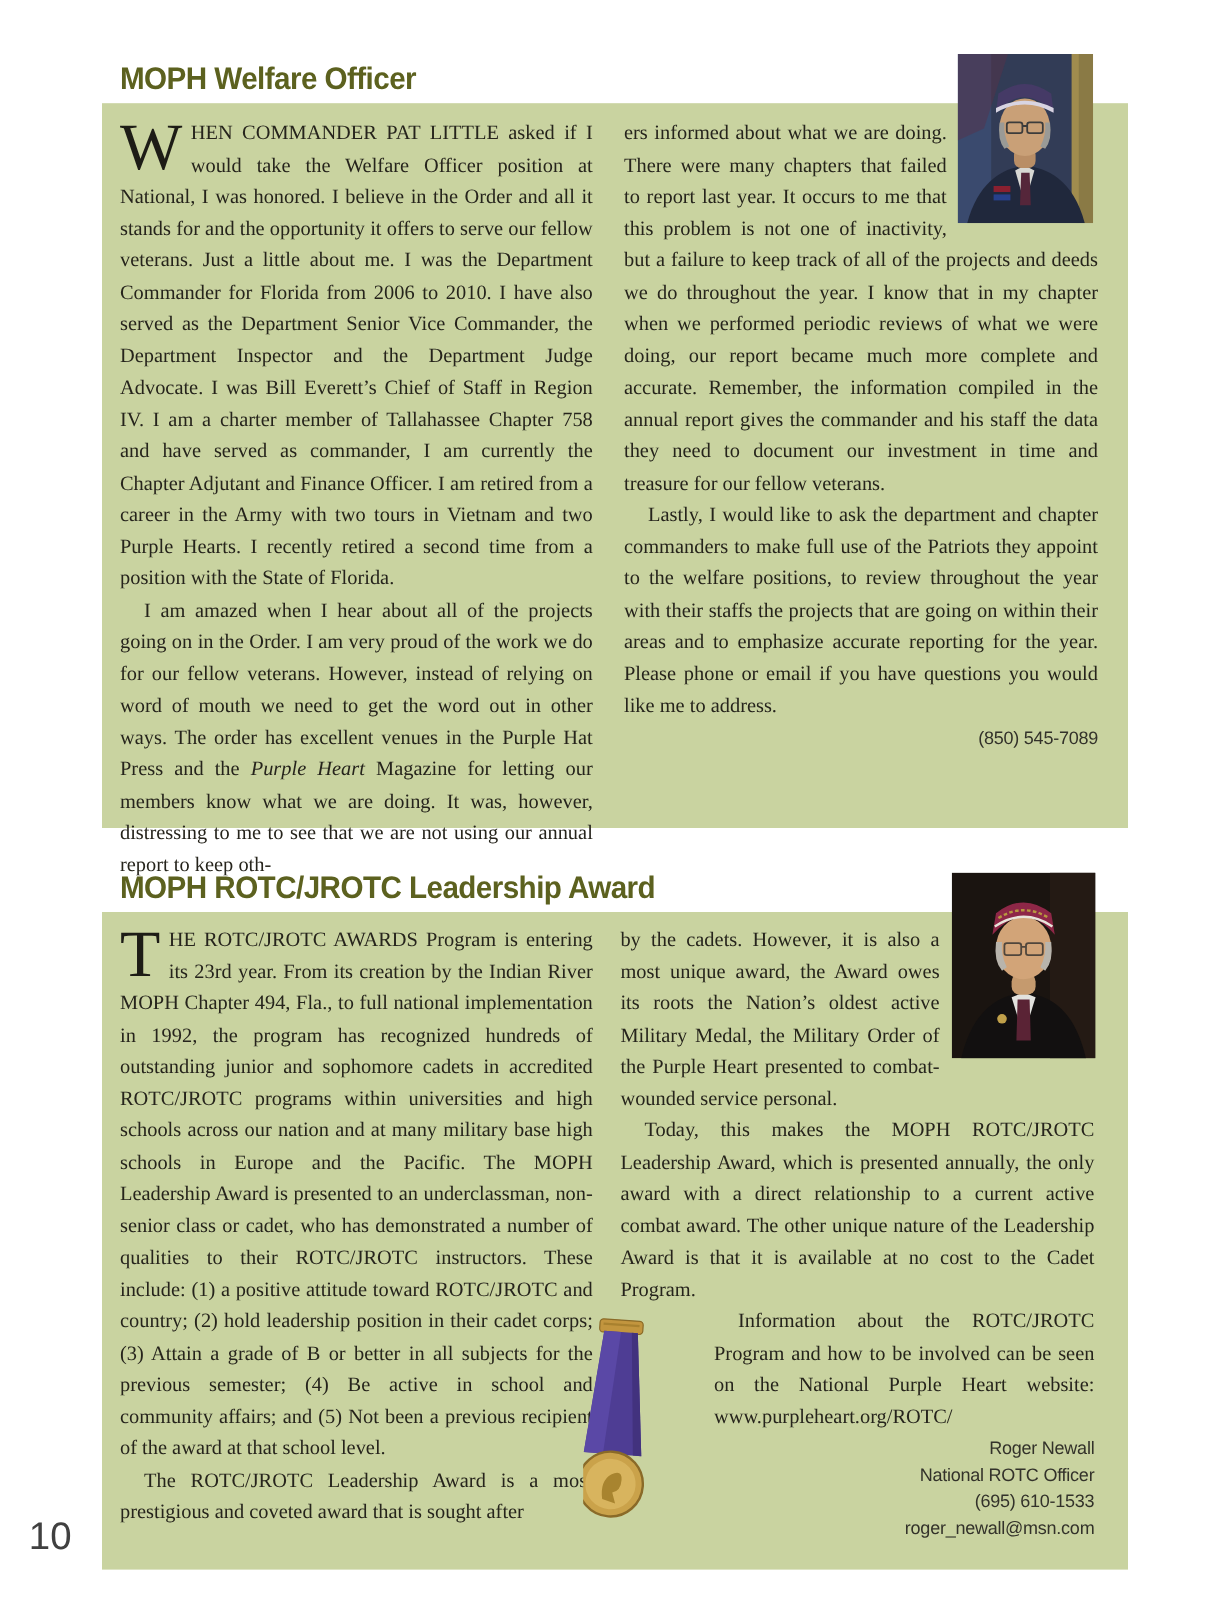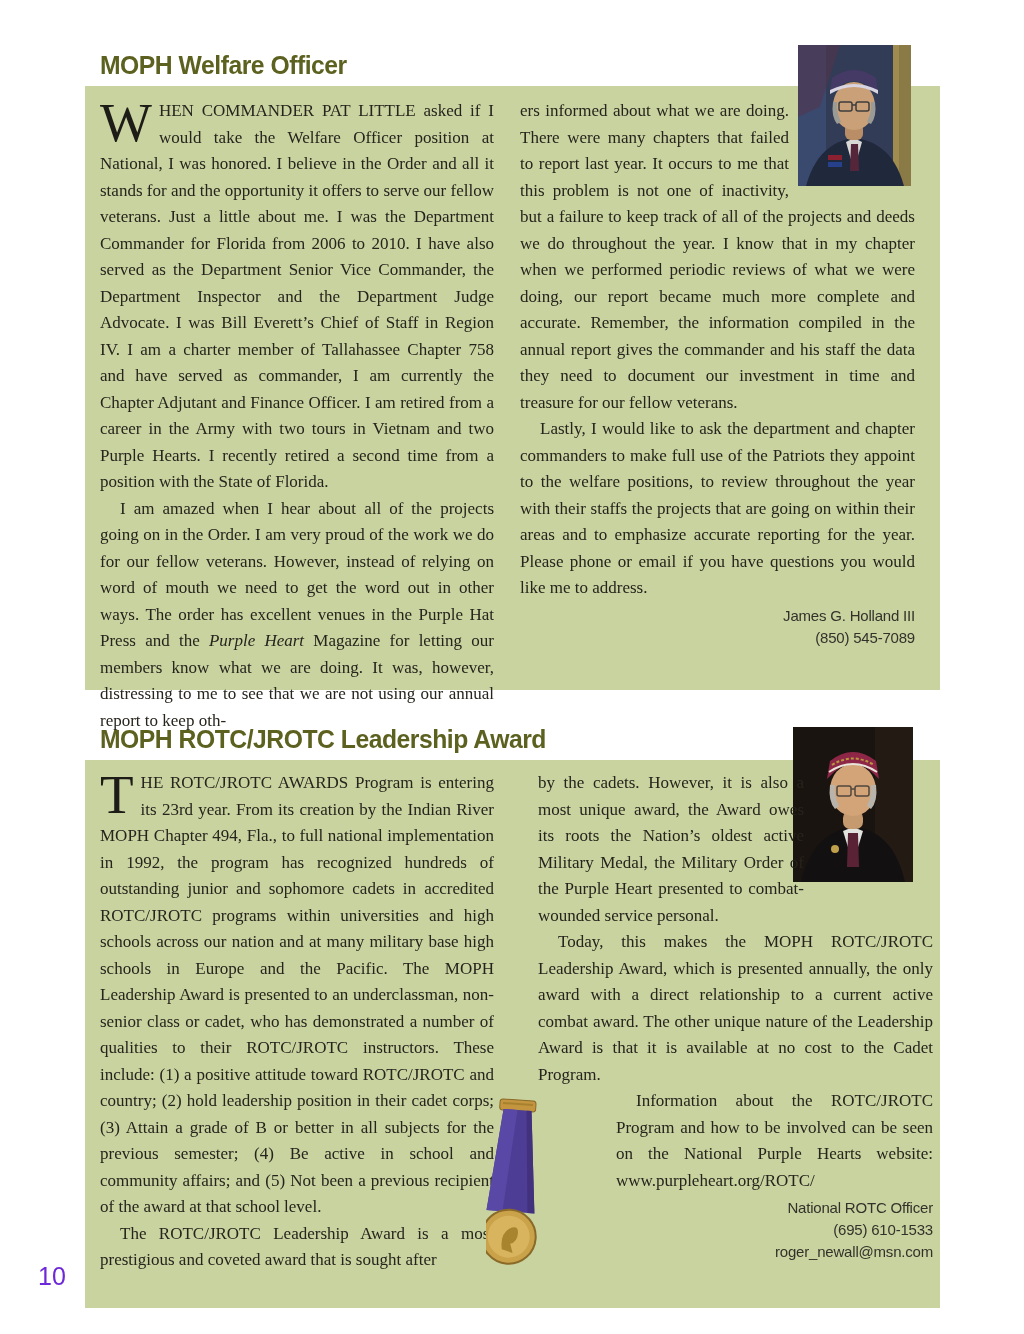--- a/index.html
+++ b/index.html
@@ -23,22 +23,22 @@
   .dropcap{float:left;font-size:55px;line-height:45px;padding:2px 7px 0 0;color:#1d1c16;}
   .spacer-photo1{float:right;width:126px;height:94px;}
   .spacer-photo2{float:right;width:129px;height:116px;}
   .spacer-medal{float:left;width:78px;height:180px;margin-top:28px;}
   .signature{margin-top:3px;font-family:"Liberation Sans", sans-serif;font-size:15px;
     line-height:22px;color:#33322a;text-align:right;letter-spacing:-0.2px;}
   .photo{position:absolute;overflow:hidden;}
   .photo svg{display:block;width:100%;height:100%;}
   .medal{position:absolute;left:486px;top:1098px;width:62px;height:172px;}
   .medal svg{display:block;width:100%;height:100%;}
-  .pagenum{position:absolute;left:38px;top:1262px;font-family:"Liberation Sans", sans-serif;
-    font-size:25px;color:#6d28d9;}
+  .pagenum{position:absolute;left:24px;top:1262px;font-family:"Liberation Sans", sans-serif;
+    font-size:32px;color:#404040;}
   em{font-style:italic;}
 </style>
 </head>
 <body>
 
 <div>
 
   <div class="panel panel1"></div>
   <div class="panel panel2"></div>
 
@@ -71,21 +71,20 @@
   <div class="col" style="left:100px;top:98px;width:394px;">
     <p class="body"><span class="dropcap">W</span><span>HEN COMMANDER PAT LITTLE asked if I would take the Welfare Officer position at National, I was honored. I believe in the Order and all it stands for and the opportunity it offers to serve our fellow veterans. Just a little about me. I was the Department Commander for Florida from 2006 to 2010. I have also served as the Department Senior Vice Commander, the Department Inspector and the Department Judge Advocate. I was Bill Everett’s Chief of Staff in Region IV.  I am a charter member of Tallahassee Chapter 758 and have served as commander, I am currently the Chapter Adjutant and Finance Officer. I am retired from a career in the Army with two tours in Vietnam and two Purple Hearts. I recently retired a second time from a position with the State of Florida.</span></p>
     <p class="body indent"><span>I am amazed when I hear about all of the projects going on in the Order. I am very proud of the work we do for our fellow veterans. However, instead of relying on word of mouth we need to get the word out in other ways. The order has excellent venues in the Purple Hat Press and the </span><em>Purple Heart</em><span> Magazine for letting our members know what we are doing. It was, however, distressing to me to see that we are not using our annual report to keep oth-</span></p>
   </div>
 
   <div class="col" style="left:520px;top:98px;width:395px;">
     <span class="spacer-photo1"></span>
     <p class="body"><span>ers informed about what we are doing. There were many chapters that failed to report last year. It occurs to me that this problem is not one of inactivity, but a failure to keep track of all of the projects and deeds we do throughout the year. I know that in my chapter when we performed periodic reviews of what we were doing, our report became much more complete and accurate. Remember, the information compiled in the annual report gives the commander and his staff the data they need to document our investment in time and treasure for our fellow veterans.</span></p>
     <p class="body indent"><span>Lastly, I would like to ask the department and chapter commanders to make full use of the Patriots they appoint to the welfare positions, to review throughout the year with their staffs the projects that are going on within their areas and to emphasize accurate reporting for the year. Please phone or email if you have questions you would like me to address.</span></p>
     <div class="signature">
-      <div>James G. Holland III</div>
       <div>(850) 545-7089</div>
     </div>
   </div>
 
   <h1 class="heading" style="left:100px;top:724px;">MOPH ROTC/JROTC Leadership Award</h1>
 
   <div class="photo" style="left:793px;top:727px;width:120px;height:155px;">
     <svg viewBox="0 0 120 155" preserveAspectRatio="none">
       <rect width="120" height="155" fill="#1a1410"></rect>
       <rect x="82" y="0" width="38" height="155" fill="#241a14"></rect>
@@ -104,26 +103,27 @@
       <line x1="58" y1="62" x2="62" y2="62" stroke="#50463c" stroke-width="1.5"></line>
       <circle cx="42" cy="122" r="4" fill="#c0a04a"></circle>
     </svg>
   </div>
 
   <div class="col" style="left:100px;top:770px;width:394px;">
     <p class="body"><span class="dropcap">T</span><span>HE ROTC/JROTC AWARDS Program is entering its 23rd year. From its creation by the Indian River MOPH Chapter 494, Fla., to full national implementation in 1992, the program has recognized hundreds of outstanding junior and sophomore cadets in accredited ROTC/JROTC programs within universities and high schools across our nation and at many military base high schools in Europe and the Pacific. The MOPH Leadership Award is presented to an underclassman, non-senior class or cadet, who has demonstrated a number of qualities to their ROTC/JROTC instructors. These include: (1) a positive attitude toward ROTC/JROTC and country; (2) hold leadership position in their cadet corps; (3) Attain a grade of B or better in all subjects for the previous semester; (4) Be active in school and community affairs; and (5) Not been a previous recipient of the award at that school level.</span></p>
     <p class="body indent"><span>The ROTC/JROTC Leadership Award is a most prestigious and coveted award that is sought after</span></p>
   </div>
 
-  <div class="col" style="left:538px;top:770px;width:395px;">
+  <div class="col" style="left:517px;top:770px;width:395px;">
     <span class="spacer-photo2"></span>
     <p class="body"><span>by the cadets. However, it is also a most unique award, the Award owes its roots the Nation’s oldest active Military Medal, the Military Order of the Purple Heart presented to combat-wounded service personal.</span></p>
     <p class="body indent"><span>Today, this makes the MOPH ROTC/JROTC Leadership Award, which is presented annually, the only award with a direct relationship to a current active combat award. The other unique nature of the Leadership Award is that it is available at no cost to the Cadet Program.</span></p>
-    <p class="body indent"><span class="spacer-medal"></span><span>Information about the ROTC/JROTC Program and how to be involved can be seen on the National Purple Hearts website: www.purpleheart.org/ROTC/</span></p>
+    <p class="body indent"><span class="spacer-medal"></span><span>Information about the ROTC/JROTC Program and how to be involved can be seen on the National Purple Heart website: www.purpleheart.org/ROTC/</span></p>
     <div class="signature">
+      <div>Roger Newall</div>
       <div>National ROTC Officer</div>
       <div>(695) 610-1533</div>
       <div>roger_newall@msn.com</div>
     </div>
   </div>
 
   <div class="medal">
     <svg viewBox="0 0 62 172">
       <g transform="rotate(4 31 20)">
         <rect x="13" y="2" width="36" height="11" rx="3" fill="#c2953e" stroke="#8a6a28"></rect>

